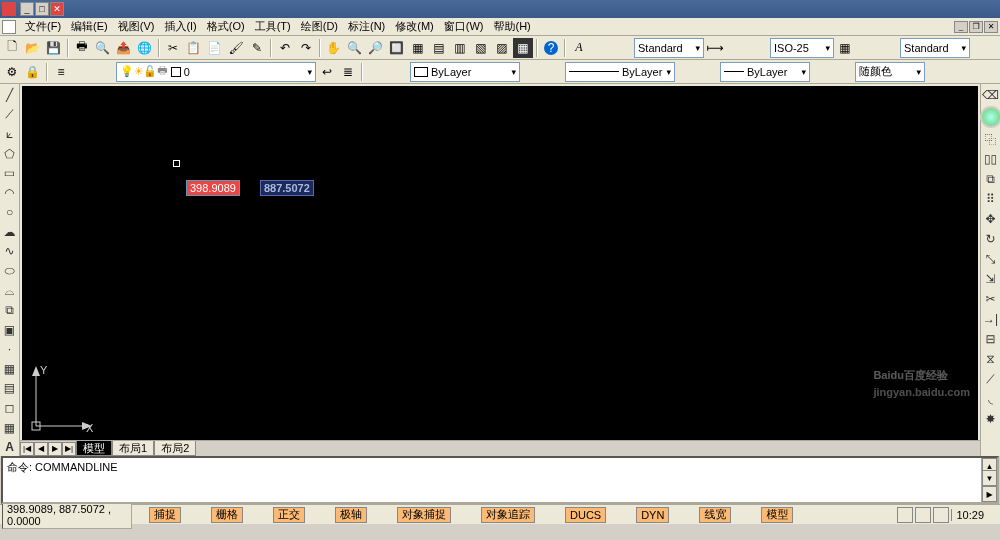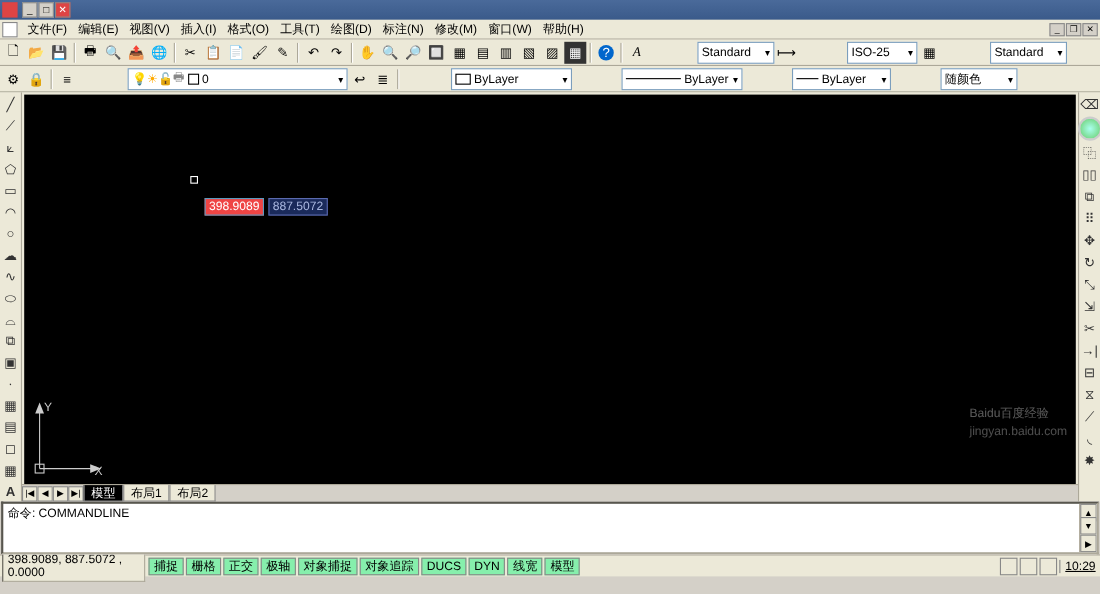--- a/index.html
+++ b/index.html
@@ -23,36 +23,36 @@
 .line-sample { display: inline-block; width: 50px; border-top: 1px solid #000; vertical-align: middle; margin-right: 3px; }
 .workspace-row { display: flex; height: 372px; }
 .vtoolbar { width: 20px; background: #ece9d8; border-right: 1px solid #aca899; display: flex; flex-direction: column; align-items: center; gap: 2px; padding-top: 2px; }
 .vtoolbar.right { border-right: none; border-left: 1px solid #aca899; }
 .vtbtn { width: 18px; height: 18px; display: flex; align-items: center; justify-content: center; font-size: 12px; color: #333; }
 .canvas-wrap { flex: 1; position: relative; background: #ece9d8; }
 .canvas { position: absolute; left: 2px; top: 2px; right: 2px; bottom: 16px; background: #000; overflow: hidden; }
 .cursor-box { position: absolute; left: 151px; top: 74px; width: 7px; height: 7px; border: 1px solid #fff; }
 .dyn-input { position: absolute; left: 164px; top: 94px; display: flex; }
 .dyn-input .di1 { background: #ef4444; color: #fff; border: 1px solid #5a9abf; padding: 1px 3px; font-size: 11px; }
-.dyn-input .di2 { background: #1a2a5a; color: #aab8e0; border: 1px solid #5a6aaf; padding: 1px 3px; font-size: 11px; margin-left: 4px; }
+.dyn-input .di2 { background: #1a2a5a; color: #aab8e0; border: 1px solid #5a6aaf; padding: 1px 3px; font-size: 11px; margin-left: 20px; font-weight: bold; }
 .ucs-svg { position: absolute; left: 6px; bottom: 6px; }
 .tabs { position: absolute; left: 0; bottom: 0; height: 16px; display: flex; align-items: center; background: #d4d0c8; width: 100%; border-top: 1px solid #aca899; }
 .tabs .navbtn { width: 14px; height: 14px; border: 1px solid #888; background: #ece9d8; display: flex; align-items: center; justify-content: center; font-size: 8px; }
 .tabs .tab { height: 15px; padding: 0 6px; border: 1px solid #888; border-top: none; background: #ece9d8; font-size: 11px; display: flex; align-items: center; }
 .tabs .tab.active { background: #000; color: #fff; }
 .cmdline { height: 48px; background: #fff; border: 2px inset #aca899; margin: 0 1px; padding: 2px 4px; font-family: SimSun, monospace; font-size: 12px; position: relative; overflow: hidden; line-height: 15px; }
 .cmdline .scroll { position: absolute; right: 0; top: 0; bottom: 0; width: 16px; background: #ece9d8; border-left: 1px solid #aca899; }
 .cmdline .scroll .btn { height: 16px; border: 1px solid #888; display: flex; align-items: center; justify-content: center; font-size: 8px; background: #ece9d8; }
 .statusbar { height: 20px; background: #ece9d8; display: flex; align-items: center; border-top: 1px solid #aca899; font-size: 11px; }
 .statusbar .coord { width: 130px; border: 1px inset #aca899; padding: 1px 4px; margin: 0 2px; background: #ece9d8; }
-.statusbar .sbtn { height: 16px; padding: 0 4px; border: 1px solid #888; background: #86efac; margin: 0 1px; display: flex; align-items: center; }
+.statusbar .sbtn { height: 16px; padding: 0 4px; border: 1px solid #888; background: #fdba74; margin: 0 15px; display: flex; align-items: center; }
 .statusbar .spacer { flex: 1; }
-.statusbar .tray { display: flex; gap: 2px; align-items: center; padding-right: 4px; text-decoration: underline; }
+.statusbar .tray { display: flex; gap: 2px; align-items: center; padding-right: 16px; }
 .statusbar .tray .tbtn2 { width: 16px; height: 16px; border: 1px solid #888; }
-.watermark { position: absolute; right: 8px; bottom: 42px; color: rgba(255,255,255,0.35); font-size: 28px; font-weight: normal; pointer-events: none; margin-left: 48px; }
+.watermark { position: absolute; right: 8px; bottom: 42px; color: rgba(255,255,255,0.35); font-size: 28px; font-weight: bold; pointer-events: none; margin-left: 48px; }
 .watermark .sub { font-size: 11px; display: block; text-align: right; color: rgba(255,255,255,0.3); }
 .icon-new::before{content:"🗋"} .icon-open::before{content:"📂"} .icon-save::before{content:"💾"}
 .icon-print::before{content:"🖶"} .icon-preview::before{content:"🔍"} .icon-publish::before{content:"📤"}
 .icon-cut::before{content:"✂"} .icon-copy::before{content:"📋"} .icon-paste::before{content:"📄"}
 .icon-match::before{content:"🖌"} .icon-undo::before{content:"↶"} .icon-redo::before{content:"↷"}
 .icon-pan::before{content:"✋"} .icon-zoom::before{content:"🔍"} .icon-zoomp::before{content:"🔎"}
 .icon-help::before{content:"?";color:#fff;background:#06c;border-radius:50%;width:14px;height:14px;display:inline-block;text-align:center;line-height:14px}
 .green-circle { width: 22px; height: 22px; border-radius: 50%; background: radial-gradient(#afe, #6c6); border: 2px solid #ccc; }
 </style>
 </head>

